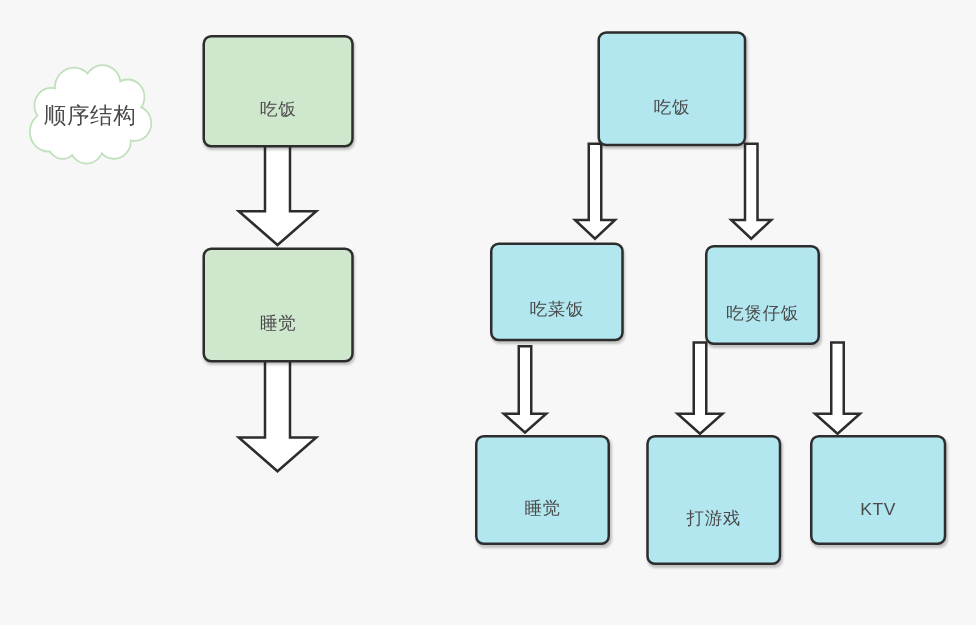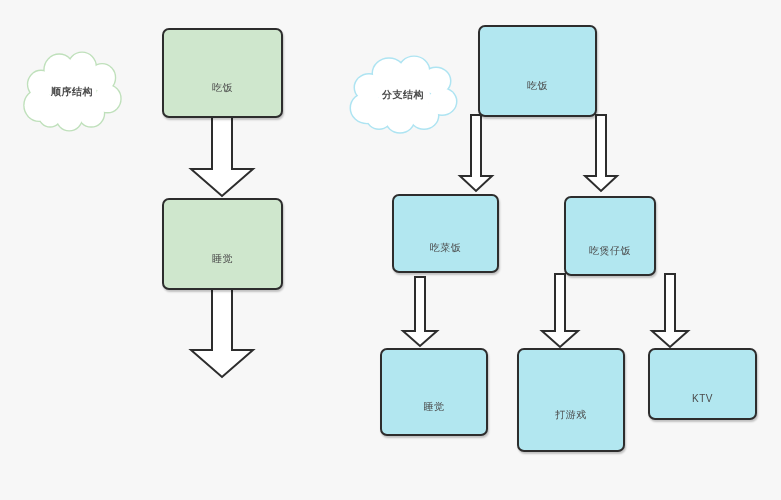--- a/index.html
+++ b/index.html
@@ -33,21 +33,21 @@
     border-radius: 7px;
     display: flex;
     align-items: center;
     justify-content: center;
     box-shadow: 1px 2px 2px rgba(0,0,0,0.22);
     box-sizing: border-box;
   }
   .node.green { background: var(--green-fill, #cfe7cd); }
   .node.cyan  { background: var(--cyan-fill, #b2e7f0); }
   .node-label {
-    font-size: 10px;
+    font-size: 14px;
     color: var(--text-color, #4a4a4a);
     letter-spacing: 0.5px;
     white-space: nowrap;
     margin-top: 29px;
   }
   .cloud {
     position: absolute;
     z-index: 2;
     display: flex;
     align-items: center;
@@ -57,25 +57,24 @@
     position: absolute;
     left: 0; top: 0;
     width: 100%; height: 100%;
   }
   .cloud-green .stroke-layer { fill: #ffffff; stroke: var(--green-cloud-stroke, #bfe0bb); stroke-width: 3; }
   .cloud-cyan  .stroke-layer { fill: #ffffff; stroke: var(--cyan-cloud-stroke, #aee4f2); stroke-width: 3; }
   .fill-layer { fill: #ffffff; stroke: none; }
   .cloud-text {
     position: relative;
     z-index: 3;
-    font-size: 10px;
+    font-size: 18px;
     color: var(--text-color, #4a4a4a);
     letter-spacing: 0.5px;
     white-space: nowrap;
-    font-weight: bold;
   }
 </style>
 </head>
 <body>
 
 <svg width="0" height="0" style="position:absolute" aria-hidden="true">
   <defs>
     <g id="cloud-bumps">
       <circle cx="19" cy="56" r="16"></circle>
       <circle cx="21" cy="34" r="14"></circle>
@@ -104,27 +103,20 @@
   </svg>
 
   <div class="cloud cloud-green" style="left:20px;top:50px;width:104px;height:84px">
     <svg class="cloud-svg" viewBox="-2 -2 114 88" preserveAspectRatio="none">
       <use href="#cloud-bumps" class="stroke-layer"></use>
       <use href="#cloud-bumps" class="fill-layer"></use>
     </svg>
     <span class="cloud-text">顺序结构</span>
   </div>
 
-  <div class="cloud cloud-cyan" style="left:346px;top:54px;width:114px;height:82px">
-    <svg class="cloud-svg" viewBox="-2 -2 114 88" preserveAspectRatio="none">
-      <use href="#cloud-bumps" class="stroke-layer"></use>
-      <use href="#cloud-bumps" class="fill-layer"></use>
-    </svg>
-    <span class="cloud-text">分支结构</span>
-  </div>
 
   <div class="node green" style="left:162px;top:28px;width:121px;height:90px">
     <span class="node-label">吃饭</span>
   </div>
   <div class="node green" style="left:162px;top:198px;width:121px;height:92px">
     <span class="node-label">睡觉</span>
   </div>
 
   <div class="node cyan" style="left:478px;top:25px;width:119px;height:92px">
     <span class="node-label">吃饭</span>
@@ -134,17 +126,17 @@
   </div>
   <div class="node cyan" style="left:564px;top:196px;width:92px;height:80px">
     <span class="node-label">吃煲仔饭</span>
   </div>
   <div class="node cyan" style="left:380px;top:348px;width:108px;height:88px">
     <span class="node-label">睡觉</span>
   </div>
   <div class="node cyan" style="left:517px;top:348px;width:108px;height:104px">
     <span class="node-label">打游戏</span>
   </div>
-  <div class="node cyan" style="left:648px;top:348px;width:109px;height:72px">
+  <div class="node cyan" style="left:648px;top:348px;width:109px;height:88px">
     <span class="node-label">KTV</span>
   </div>
 
 </div>
 
 </body></html>

